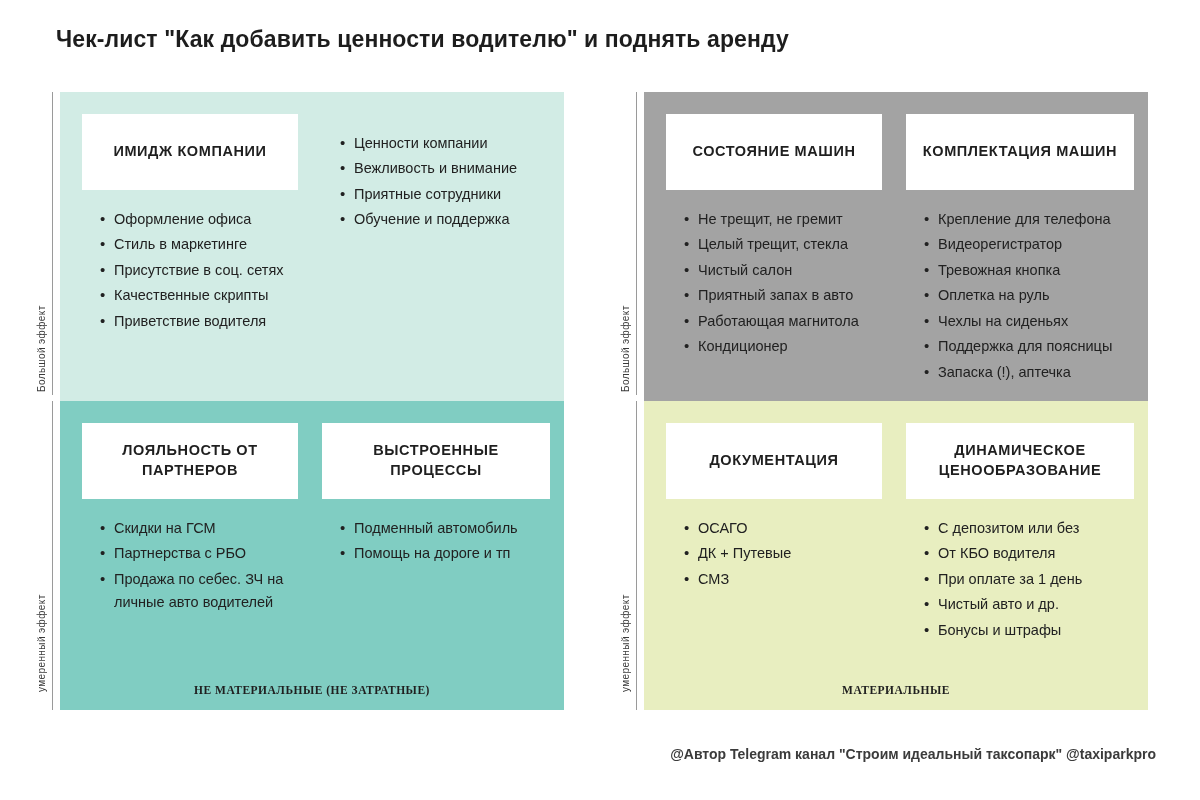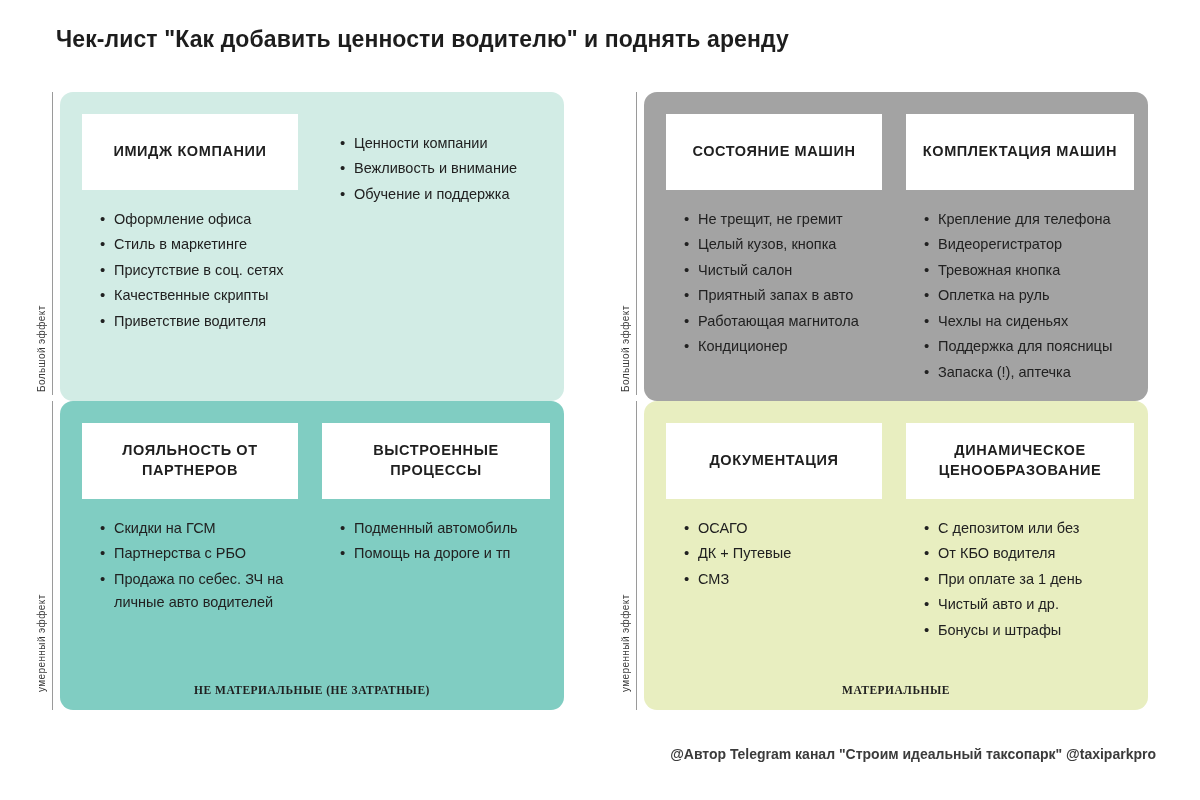--- a/index.html
+++ b/index.html
@@ -67,21 +67,20 @@
     background: #9a9a9a;
   }
   .axis-rule.a { top: 0;   height: 303px; }
   .axis-rule.b { top: 309px; height: 309px; }
 
   .panel {
     position: absolute;
     left: 24px;
     width: 504px;
     box-sizing: border-box;
-    border-radius: 13px;
   }
   .panel.top    { top: 0;   height: 309px; }
   .panel.bottom { top: 309px; height: 309px; }
 
   .left .panel.top    { background: #d2ece5; }
   .left .panel.bottom { background: #80cdc2; }
   .right .panel.top    { background: #a3a3a3; }
   .right .panel.bottom { background: #e8eec0; }
 
   .cells {
@@ -180,20 +179,21 @@
             <li>Стиль в маркетинге</li>
             <li>Присутствие в соц. сетях</li>
             <li>Качественные скрипты</li>
             <li>Приветствие водителя</li>
           </ul>
         </div>
         <div class="cell second">
           <ul class="cell-list">
             <li>Ценности компании</li>
             <li>Вежливость и внимание</li>
+            <li>Приятные сотрудники</li>
             <li>Обучение и поддержка</li>
           </ul>
         </div>
       </div>
     </div>
 
     <div class="panel bottom">
       <div class="cells">
         <div class="cell">
           <div class="cell-head">ЛОЯЛЬНОСТЬ ОТ ПАРТНЕРОВ</div>
@@ -223,21 +223,21 @@
       <div class="axis-label top">Большой эффект</div>
       <div class="axis-label bottom">умеренный эффект</div>
     </div>
 
     <div class="panel top">
       <div class="cells">
         <div class="cell">
           <div class="cell-head">СОСТОЯНИЕ МАШИН</div>
           <ul class="cell-list">
             <li>Не трещит, не гремит</li>
-            <li>Целый кузов, кнопка</li>
+            <li>Целый трещит, стекла</li>
             <li>Чистый салон</li>
             <li>Приятный запах в авто</li>
             <li>Работающая магнитола</li>
             <li>Кондиционер</li>
           </ul>
         </div>
         <div class="cell second">
           <div class="cell-head">КОМПЛЕКТАЦИЯ МАШИН</div>
           <ul class="cell-list">
             <li>Крепление для телефона</li>

